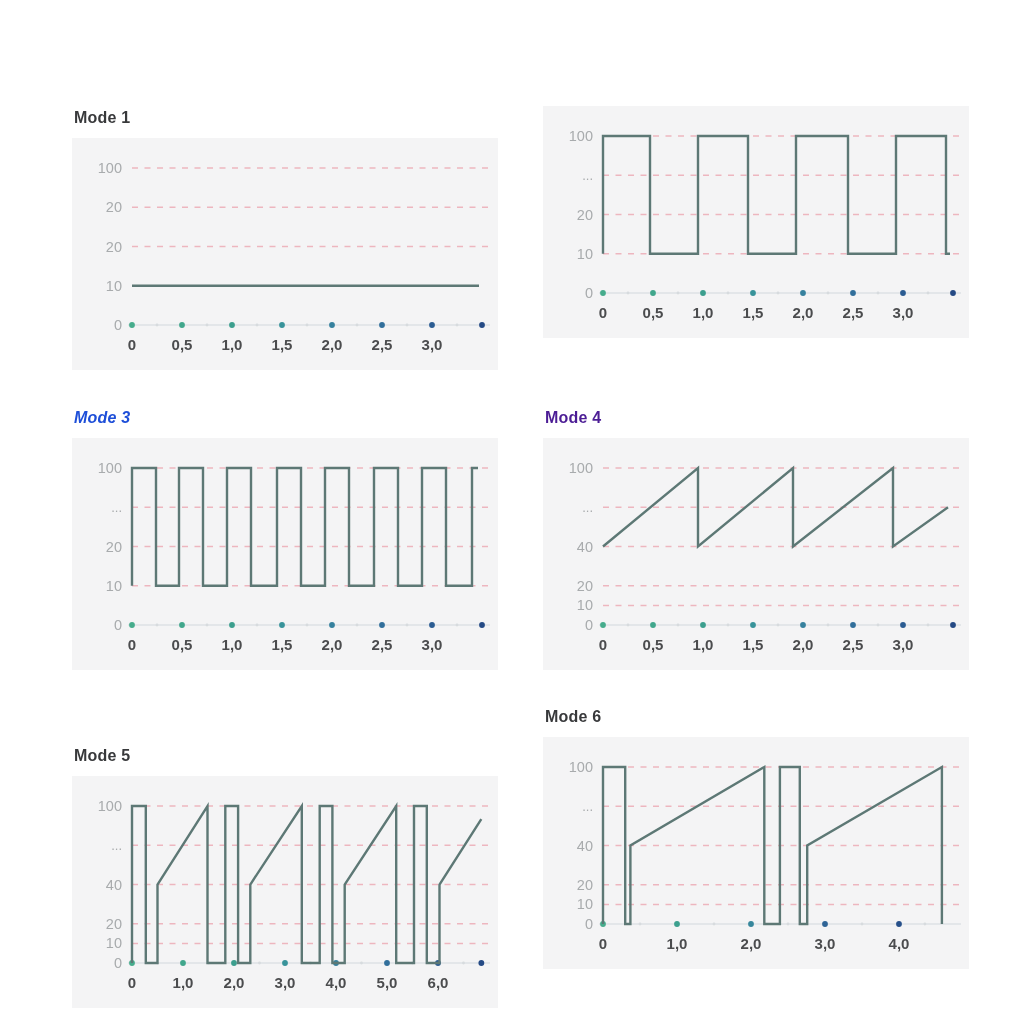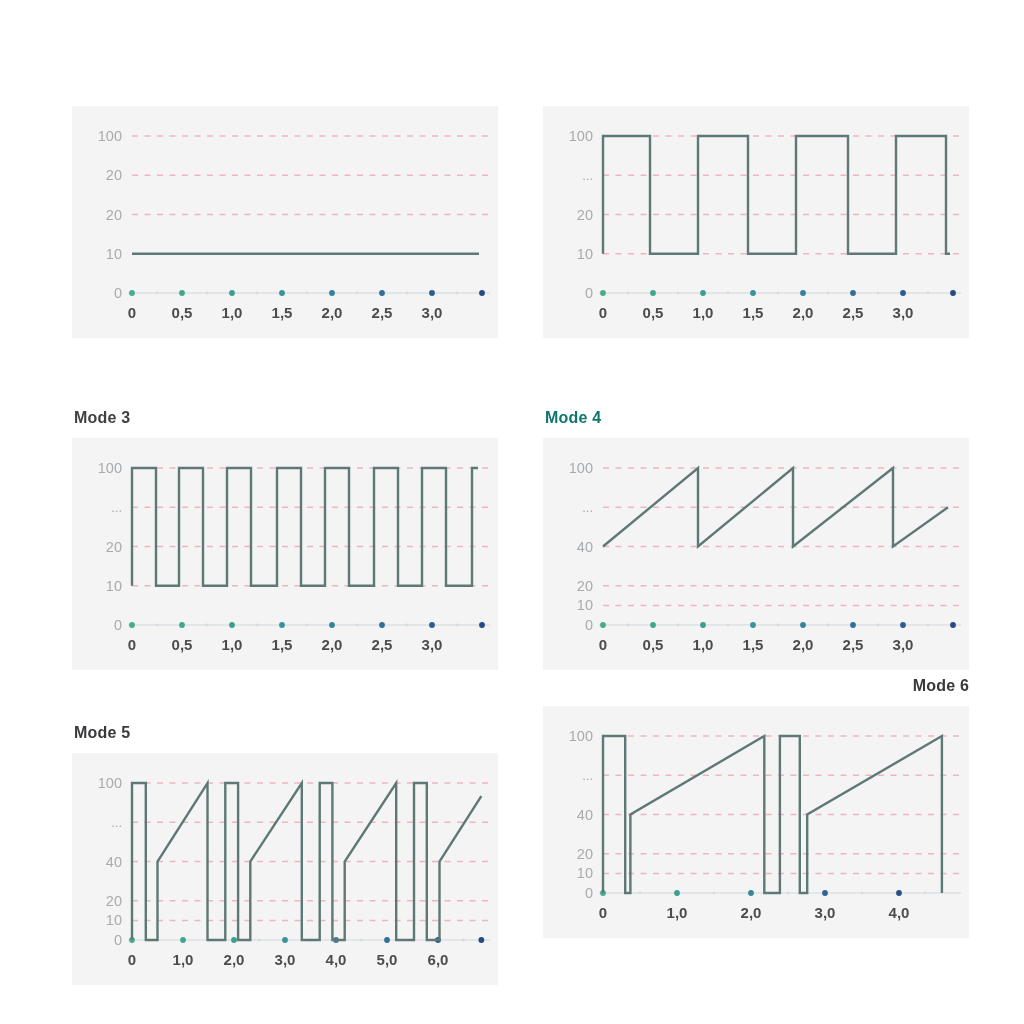--- a/index.html
+++ b/index.html
@@ -7,20 +7,21 @@
   .chart{position:absolute;width:426px;}
   .chart h3{margin:0 0 9px 2px;font-size:16px;line-height:23px;font-weight:700;color:#38393b;letter-spacing:.2px;}
   .panel{width:426px;height:232px;background:#f4f4f5;text-decoration:underline;}
   svg{display:block;}
   svg text{font-family:"Liberation Sans",sans-serif;}
 </style>
 </head>
 <body style="background: rgb(255, 255, 255);">
 
 <section class="chart" style="left:72px;top:106px;">
+  <h3 style="color: rgb(56, 57, 59);">Mode 1</h3>
   <div class="panel" style="background: rgb(244, 244, 245);">
       <svg width="426" height="232">
         <line x1="60" x2="418" y1="30" y2="30" stroke="#edb6bf" stroke-width="1.5" stroke-dasharray="6 6.5"></line>
         <line x1="60" x2="418" y1="69.25" y2="69.25" stroke="#edb6bf" stroke-width="1.5" stroke-dasharray="6 6.5"></line>
         <line x1="60" x2="418" y1="108.5" y2="108.5" stroke="#edb6bf" stroke-width="1.5" stroke-dasharray="6 6.5"></line>
         <line x1="56" x2="418" y1="187" y2="187" stroke="#dee2e5" stroke-width="1.4"></line>
         <circle cx="85" cy="187" r="1.4" fill="#d7dbde"></circle>
         <circle cx="135" cy="187" r="1.4" fill="#d7dbde"></circle>
         <circle cx="185" cy="187" r="1.4" fill="#d7dbde"></circle>
         <circle cx="235" cy="187" r="1.4" fill="#d7dbde"></circle>
@@ -84,21 +85,21 @@
         <text x="110" y="212" text-anchor="middle" font-size="15" font-weight="600" fill="#4b4c4e">0,5</text>
         <text x="160" y="212" text-anchor="middle" font-size="15" font-weight="600" fill="#4b4c4e">1,0</text>
         <text x="210" y="212" text-anchor="middle" font-size="15" font-weight="600" fill="#4b4c4e">1,5</text>
         <text x="260" y="212" text-anchor="middle" font-size="15" font-weight="600" fill="#4b4c4e">2,0</text>
         <text x="310" y="212" text-anchor="middle" font-size="15" font-weight="600" fill="#4b4c4e">2,5</text>
         <text x="360" y="212" text-anchor="middle" font-size="15" font-weight="600" fill="#4b4c4e">3,0</text>
       </svg>
     </div>
 </section>
 <section class="chart" style="left:72px;top:406px;">
-  <h3 style="color: #404040;">Mode 3</h3>
+  <h3 style="color: #1d4ed8; font-style: italic;">Mode 3</h3>
   <div class="panel" style="background: rgb(244, 244, 245);">
       <svg width="426" height="232">
         <line x1="60" x2="418" y1="30" y2="30" stroke="#edb6bf" stroke-width="1.5" stroke-dasharray="6 6.5"></line>
         <line x1="60" x2="418" y1="69.25" y2="69.25" stroke="#edb6bf" stroke-width="1.5" stroke-dasharray="6 6.5"></line>
         <line x1="60" x2="418" y1="108.5" y2="108.5" stroke="#edb6bf" stroke-width="1.5" stroke-dasharray="6 6.5"></line>
         <line x1="60" x2="418" y1="147.75" y2="147.75" stroke="#edb6bf" stroke-width="1.5" stroke-dasharray="6 6.5"></line>
         <line x1="56" x2="418" y1="187" y2="187" stroke="#dee2e5" stroke-width="1.4"></line>
         <circle cx="85" cy="187" r="1.4" fill="#d7dbde"></circle>
         <circle cx="135" cy="187" r="1.4" fill="#d7dbde"></circle>
         <circle cx="185" cy="187" r="1.4" fill="#d7dbde"></circle>
@@ -124,21 +125,21 @@
         <text x="110" y="212" text-anchor="middle" font-size="15" font-weight="600" fill="#4b4c4e">0,5</text>
         <text x="160" y="212" text-anchor="middle" font-size="15" font-weight="600" fill="#4b4c4e">1,0</text>
         <text x="210" y="212" text-anchor="middle" font-size="15" font-weight="600" fill="#4b4c4e">1,5</text>
         <text x="260" y="212" text-anchor="middle" font-size="15" font-weight="600" fill="#4b4c4e">2,0</text>
         <text x="310" y="212" text-anchor="middle" font-size="15" font-weight="600" fill="#4b4c4e">2,5</text>
         <text x="360" y="212" text-anchor="middle" font-size="15" font-weight="600" fill="#4b4c4e">3,0</text>
       </svg>
     </div>
 </section>
 <section class="chart" style="left:543px;top:406px;">
-  <h3 style="color: #0f766e;">Mode 4</h3>
+  <h3 style="color: #4c1d95;">Mode 4</h3>
   <div class="panel" style="background: rgb(244, 244, 245);">
       <svg width="426" height="232">
         <line x1="60" x2="418" y1="30" y2="30" stroke="#edb6bf" stroke-width="1.5" stroke-dasharray="6 6.5"></line>
         <line x1="60" x2="418" y1="69.25" y2="69.25" stroke="#edb6bf" stroke-width="1.5" stroke-dasharray="6 6.5"></line>
         <line x1="60" x2="418" y1="108.5" y2="108.5" stroke="#edb6bf" stroke-width="1.5" stroke-dasharray="6 6.5"></line>
         <line x1="60" x2="418" y1="147.75" y2="147.75" stroke="#edb6bf" stroke-width="1.5" stroke-dasharray="6 6.5"></line>
         <line x1="60" x2="418" y1="167.375" y2="167.375" stroke="#edb6bf" stroke-width="1.5" stroke-dasharray="6 6.5"></line>
         <line x1="56" x2="418" y1="187" y2="187" stroke="#dee2e5" stroke-width="1.4"></line>
         <circle cx="85" cy="187" r="1.4" fill="#d7dbde"></circle>
         <circle cx="135" cy="187" r="1.4" fill="#d7dbde"></circle>
@@ -165,21 +166,21 @@
         <text x="60" y="212" text-anchor="middle" font-size="15" font-weight="600" fill="#4b4c4e">0</text>
         <text x="110" y="212" text-anchor="middle" font-size="15" font-weight="600" fill="#4b4c4e">0,5</text>
         <text x="160" y="212" text-anchor="middle" font-size="15" font-weight="600" fill="#4b4c4e">1,0</text>
         <text x="210" y="212" text-anchor="middle" font-size="15" font-weight="600" fill="#4b4c4e">1,5</text>
         <text x="260" y="212" text-anchor="middle" font-size="15" font-weight="600" fill="#4b4c4e">2,0</text>
         <text x="310" y="212" text-anchor="middle" font-size="15" font-weight="600" fill="#4b4c4e">2,5</text>
         <text x="360" y="212" text-anchor="middle" font-size="15" font-weight="600" fill="#4b4c4e">3,0</text>
       </svg>
     </div>
 </section>
-<section class="chart" style="left:72px;top:721px;">
+<section class="chart" style="left:72px;top:744px;">
   <h3 style="color: rgb(56, 57, 59);">Mode 5</h3>
   <div class="panel" style="background: rgb(244, 244, 245);">
       <svg width="426" height="232">
         <line x1="60" x2="418" y1="30" y2="30" stroke="#edb6bf" stroke-width="1.5" stroke-dasharray="6 6.5"></line>
         <line x1="60" x2="418" y1="69.25" y2="69.25" stroke="#edb6bf" stroke-width="1.5" stroke-dasharray="6 6.5"></line>
         <line x1="60" x2="418" y1="108.5" y2="108.5" stroke="#edb6bf" stroke-width="1.5" stroke-dasharray="6 6.5"></line>
         <line x1="60" x2="418" y1="147.75" y2="147.75" stroke="#edb6bf" stroke-width="1.5" stroke-dasharray="6 6.5"></line>
         <line x1="60" x2="418" y1="167.375" y2="167.375" stroke="#edb6bf" stroke-width="1.5" stroke-dasharray="6 6.5"></line>
         <line x1="56" x2="418" y1="187" y2="187" stroke="#dee2e5" stroke-width="1.4"></line>
         <circle cx="85.5" cy="187" r="1.4" fill="#d7dbde"></circle>
@@ -207,21 +208,21 @@
         <text x="60" y="212" text-anchor="middle" font-size="15" font-weight="600" fill="#4b4c4e">0</text>
         <text x="111" y="212" text-anchor="middle" font-size="15" font-weight="600" fill="#4b4c4e">1,0</text>
         <text x="162" y="212" text-anchor="middle" font-size="15" font-weight="600" fill="#4b4c4e">2,0</text>
         <text x="213" y="212" text-anchor="middle" font-size="15" font-weight="600" fill="#4b4c4e">3,0</text>
         <text x="264" y="212" text-anchor="middle" font-size="15" font-weight="600" fill="#4b4c4e">4,0</text>
         <text x="315" y="212" text-anchor="middle" font-size="15" font-weight="600" fill="#4b4c4e">5,0</text>
         <text x="366" y="212" text-anchor="middle" font-size="15" font-weight="600" fill="#4b4c4e">6,0</text>
       </svg>
     </div>
 </section>
-<section class="chart" style="left:543px;top:674px;text-align:right;">
+<section class="chart" style="left:543px;top:705px;">
   <h3 style="color: rgb(56, 57, 59);">Mode 6</h3>
   <div class="panel" style="background: rgb(244, 244, 245);">
       <svg width="426" height="232">
         <line x1="60" x2="418" y1="30" y2="30" stroke="#edb6bf" stroke-width="1.5" stroke-dasharray="6 6.5"></line>
         <line x1="60" x2="418" y1="69.25" y2="69.25" stroke="#edb6bf" stroke-width="1.5" stroke-dasharray="6 6.5"></line>
         <line x1="60" x2="418" y1="108.5" y2="108.5" stroke="#edb6bf" stroke-width="1.5" stroke-dasharray="6 6.5"></line>
         <line x1="60" x2="418" y1="147.75" y2="147.75" stroke="#edb6bf" stroke-width="1.5" stroke-dasharray="6 6.5"></line>
         <line x1="60" x2="418" y1="167.375" y2="167.375" stroke="#edb6bf" stroke-width="1.5" stroke-dasharray="6 6.5"></line>
         <line x1="56" x2="418" y1="187" y2="187" stroke="#dee2e5" stroke-width="1.4"></line>
         <circle cx="97" cy="187" r="1.4" fill="#d7dbde"></circle>

